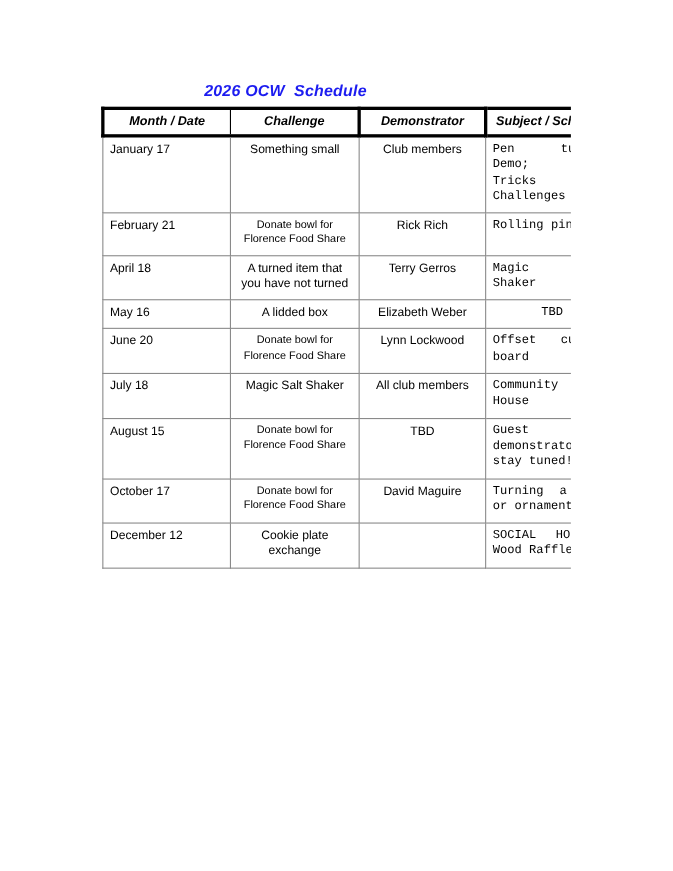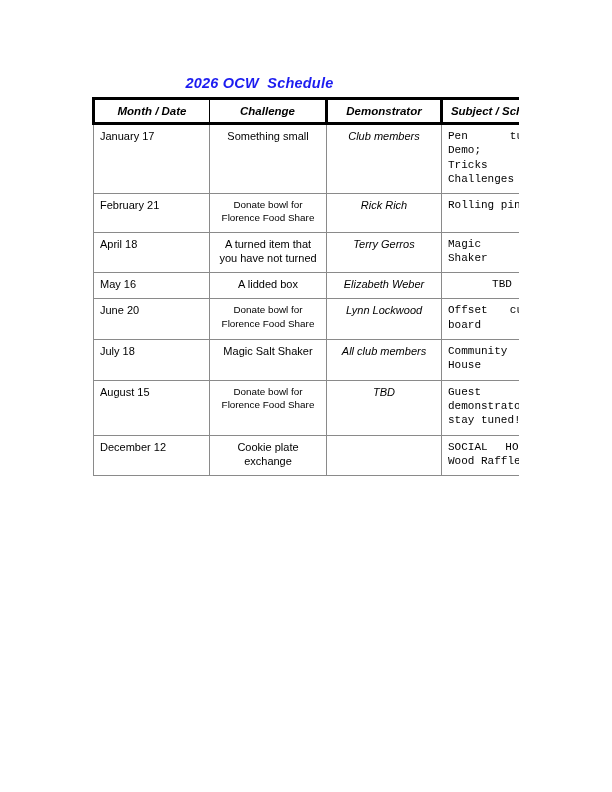--- a/index.html
+++ b/index.html
@@ -48,21 +48,21 @@
     border:1px solid #8a8a8a;
     padding:4px 6px 7px 6px;
     font-size:11px;
     line-height:1.3;
     vertical-align:top;
     overflow:hidden;
     hyphens:none;
   }
   td.month{text-align:left;}
   td.challenge{text-align:center;}
-  td.demonstrator{text-align:center;font-style:italic;}
+  td.demonstrator{text-align:center;}
   td.subject{text-align:justify;font-family:Liberation Mono, monospace;}
   td.small{font-size:9.9px;line-height:1.33;}
   td.subject.small{font-size:10.5px;}
   td.centered{text-align:center;}
 </style>
 </head>
 <body>
 
 <div class="page">
 
@@ -120,20 +120,26 @@
           <td class="demonstrator">All club members</td>
           <td class="subject">Community Open House</td>
         </tr>
         <tr>
           <td class="month">August 15</td>
           <td class="challenge small">Donate bowl for Florence Food Share</td>
           <td class="demonstrator">TBD</td>
           <td class="subject">Guest demonstrator – stay tuned!</td>
         </tr>
         <tr>
+          <td class="month">October 17</td>
+          <td class="challenge small">Donate bowl for Florence Food Share</td>
+          <td class="demonstrator">David Maguire</td>
+          <td class="subject">Turning a bowl or ornament</td>
+        </tr>
+        <tr>
           <td class="month">December 12</td>
           <td class="challenge">Cookie plate exchange</td>
           <td class="demonstrator"></td>
           <td class="subject">SOCIAL HOUR &amp; Wood Raffle</td>
         </tr>
       </tbody>
   </table>
 
 </div>
 

